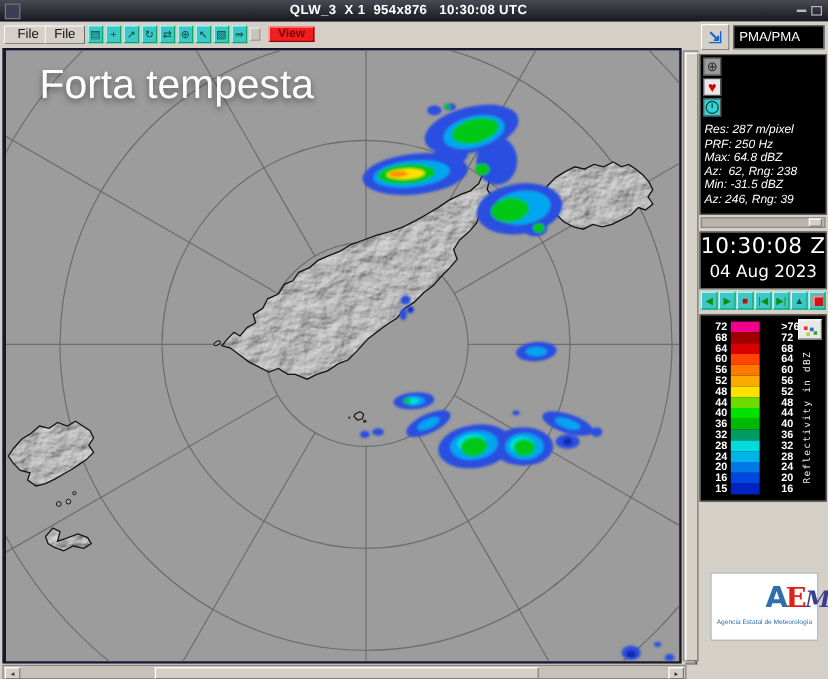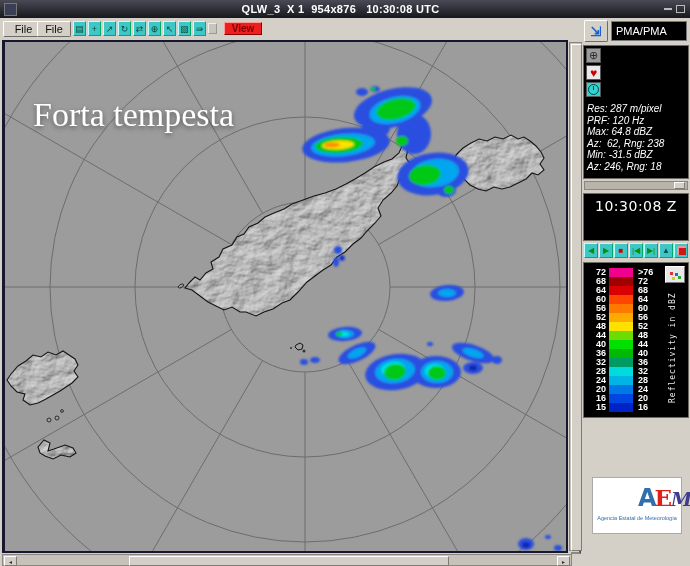--- a/index.html
+++ b/index.html
@@ -31,22 +31,22 @@
     display:flex;align-items:center;justify-content:center;padding:0;}
   .tb-icon.is-disabled{background:#c9c5bd;border-color:#eee #999 #999 #eee;width:9px;height:11px;margin-top:2px;}
   .user-btn{left:224px;top:22px;width:38px;height:13px;background:#ef1f1f;
     border:1px solid;border-color:#ff9a9a #8d0000 #8d0000 #ff9a9a;
     color:#7e0000;font-weight:bold;font-size:10px;display:flex;align-items:center;justify-content:center;}
 
   
   .map-frame{left:2px;top:40px;width:566px;height:513px;box-sizing:border-box;
     border:2px solid #171730;border-left-width:3px;background:#9c9c9c;}
   .map-frame svg{display:block;}
-  .map-overlay-text{left:33px;top:52px;font-family:Liberation Serif, serif;
-    font-size:34px;color:#fff;text-shadow:0 2px 5px rgba(0,0,0,.45);white-space:nowrap;margin-top:44px;}
+  .map-overlay-text{left:33px;top:52px;font-family:Liberation Sans, sans-serif;
+    font-size:34px;color:#fff;text-shadow:0 2px 5px rgba(0,0,0,.45);white-space:nowrap;}
   .map-resize{left:571px;top:544px;width:8px;height:8px;border-right:2px solid #555;border-bottom:2px solid #888;}
 
   
   .vscroll{left:569px;top:42px;width:13px;height:509px;background:#c6c2ba;
     border:1px solid #8a867e;box-sizing:border-box;}
   .vthumb{left:1px;top:1px;width:9px;height:505px;background:#d4d0c8;
     border:1px solid;border-color:#fff #7e7a74 #7e7a74 #fff;}
   .hscroll{left:2px;top:554px;width:570px;height:12px;background:#c6c2ba;
     border:1px solid #8a867e;box-sizing:border-box;}
   .harrow{top:1px;width:11px;height:8px;background:#d4d0c8;border:1px solid;
@@ -72,40 +72,40 @@
   .pi-clock i::before{content:"";position:absolute;left:4px;top:1px;width:1px;height:4px;background:#044;}
   .scan-lines{left:21px;top:1px;font-size:10px;line-height:11px;white-space:pre;}
   .stat-lines{left:3px;top:57px;font-size:10px;line-height:11.5px;white-space:pre;font-style:italic;}
   .sb-slider{left:1px;top:163px;width:104px;height:9px;background:#b8b4ac;
     border:1px solid #8a867e;box-sizing:border-box;}
   .sb-slider .thumb{position:absolute;right:2px;top:0;width:11px;height:7px;
     background:#d4d0c8;border:1px solid;border-color:#fff #7e7a74 #7e7a74 #fff;box-sizing:border-box;}
   .sb-clock{left:0;top:175px;width:106px;height:48px;background:#000;color:#fff;
     border:1px solid #6e6a64;box-sizing:border-box;text-align:center;
     font-family:"DejaVu Sans",sans-serif;}
-  .sb-clock .t{font-size:14px;line-height:24px;letter-spacing:.5px;white-space:nowrap;}
+  .sb-clock .t{font-size:18px;line-height:24px;letter-spacing:.5px;white-space:nowrap;}
   .sb-clock .d{font-size:14px;line-height:18px;}
   #pb-row{left:1px;top:225px;display:flex;gap:1px;}
   .pb{width:14px;height:15px;background:#3fc6c6;border:1px solid;
     border-color:#bff #0a6 #0a6 #bff;display:flex;align-items:center;
     justify-content:center;font-size:8px;padding:0;color:#0a8f0a;}
   .pb.n-stop-button{color:#d00000;}
   .pb.n-sweep-button{color:#06504a;}
   .pb.n-snapshot-button{color:#fff;background:#3fc6c6;}
   .pb.n-snapshot-button i{display:block;width:9px;height:9px;background:#cf1616;
     box-shadow:inset 2px 2px 0 rgba(255,255,255,.55);}
 
   
   .sb-legend{left:0;top:244px;width:106px;height:156px;background:#000;
     border:1px solid #6e6a64;box-sizing:border-box;}
   #legend-rows{position:absolute;left:2px;top:5px;}
   .lg-row{display:flex;height:9px;}
   .lg-l{width:20px;text-align:right;color:#fff;font-size:9px;font-weight:bold;line-height:9px;}
   .lg-sw{width:24px;height:9px;margin-left:3px;}
-  .lg-r{width:30px;padding-left:5px;color:#fff;font-size:9px;font-weight:bold;line-height:9px;}
+  .lg-r{width:30px;padding-left:18px;color:#fff;font-size:9px;font-weight:bold;line-height:9px;}
   .lg-title{position:absolute;right:11px;top:20px;height:130px;color:#e8e8e8;
     font-family:"DejaVu Sans Mono",monospace;font-size:8px;letter-spacing:1px;
     writing-mode:vertical-rl;transform:rotate(180deg);text-align:center;}
   .lg-palette{position:absolute;top:3px;right:3px;width:20px;height:17px;
     background:#e8e8e8;border:1px solid;border-color:#fff #777 #777 #fff;}
   .lg-palette i{position:absolute;left:4px;top:5px;width:3px;height:3px;background:#d33;
     box-shadow:5px 1px 0 #36c,8px 4px 0 #3a3,2px 5px 0 #cc3;}
 
   
   .sb-logo{left:9px;top:459px;width:90px;height:57px;background:#fff;
@@ -288,29 +288,30 @@
 <div class="abs sidebar">
   <button class="abs btn3d sb-iconbtn">⇲</button>
   <div class="abs sb-field">PMA/PMA</div>
 
   <div class="abs sb-panel">
     <span class="abs pi pi-globe">⊕</span>
     <span class="abs pi pi-heart">♥</span>
     <span class="abs pi pi-clock">
         <i></i>
       </span>
-    <div class="abs stat-lines" id="stat-lines"><div>Res: 287 m/pixel</div><div>PRF: 120 Hz</div><div>Max: 64.8 dBZ</div><div>Az:  62, Rng: 238</div><div>Min: -31.5 dBZ</div><div>Az: 246, Rng: 18</div></div>
+    <div class="abs stat-lines" id="stat-lines"><div>Res: 287 m/pixel</div><div>PRF: 250 Hz</div><div>Max: 64.8 dBZ</div><div>Az:  62, Rng: 238</div><div>Min: -31.5 dBZ</div><div>Az: 246, Rng: 39</div></div>
   </div>
 
   <div class="abs sb-slider">
       <span class="thumb"></span>
     </div>
 
   <div class="abs sb-clock">
     <div class="t">10:30:08 Z</div>
+    <div class="d">04 Aug 2023</div>
   </div>
 
   <div class="abs" id="pb-row">
       <button class="pb n-prev-frame-button">◀</button>
       <button class="pb n-play-button">▶</button>
       <button class="pb n-stop-button">■</button>
       <button class="pb n-first-frame-button">|◀</button>
       <button class="pb n-last-frame-button">▶|</button>
       <button class="pb n-sweep-button">▲</button>
       <button class="pb n-snapshot-button">

